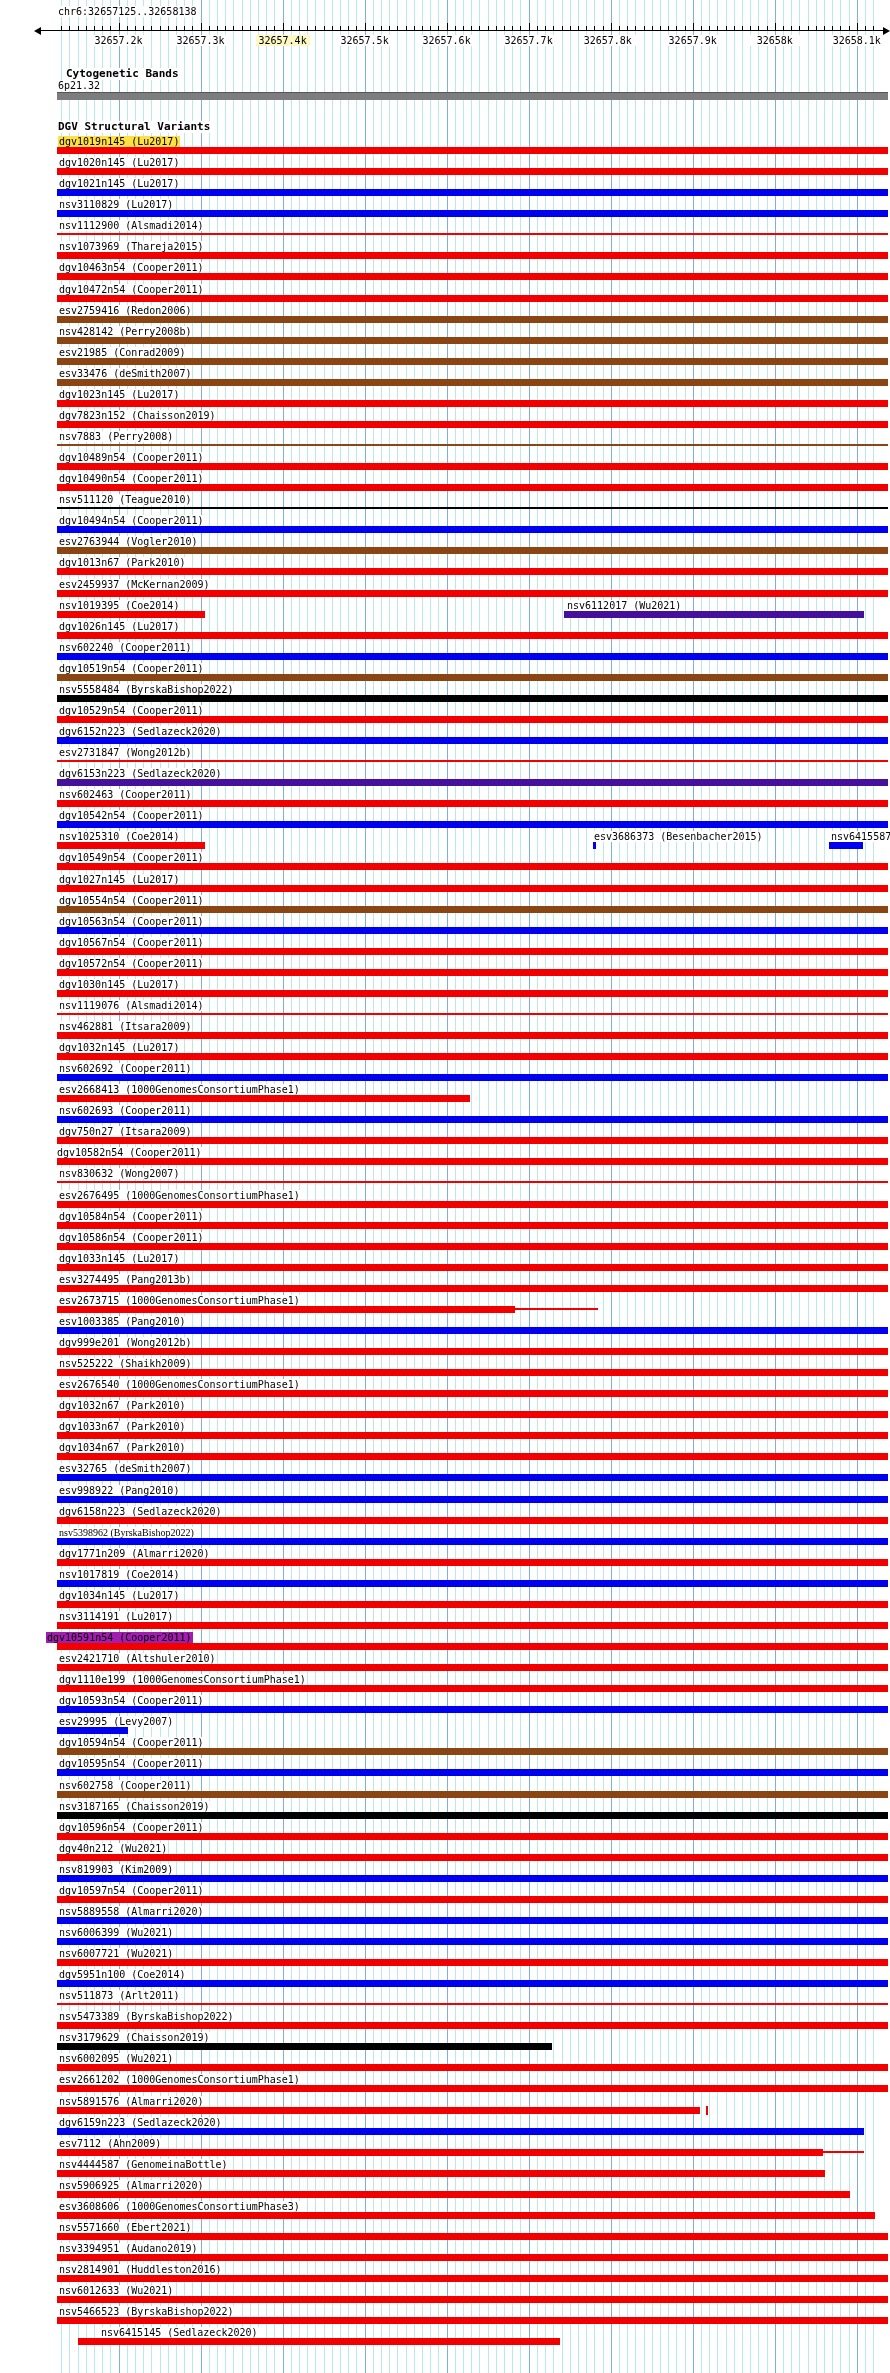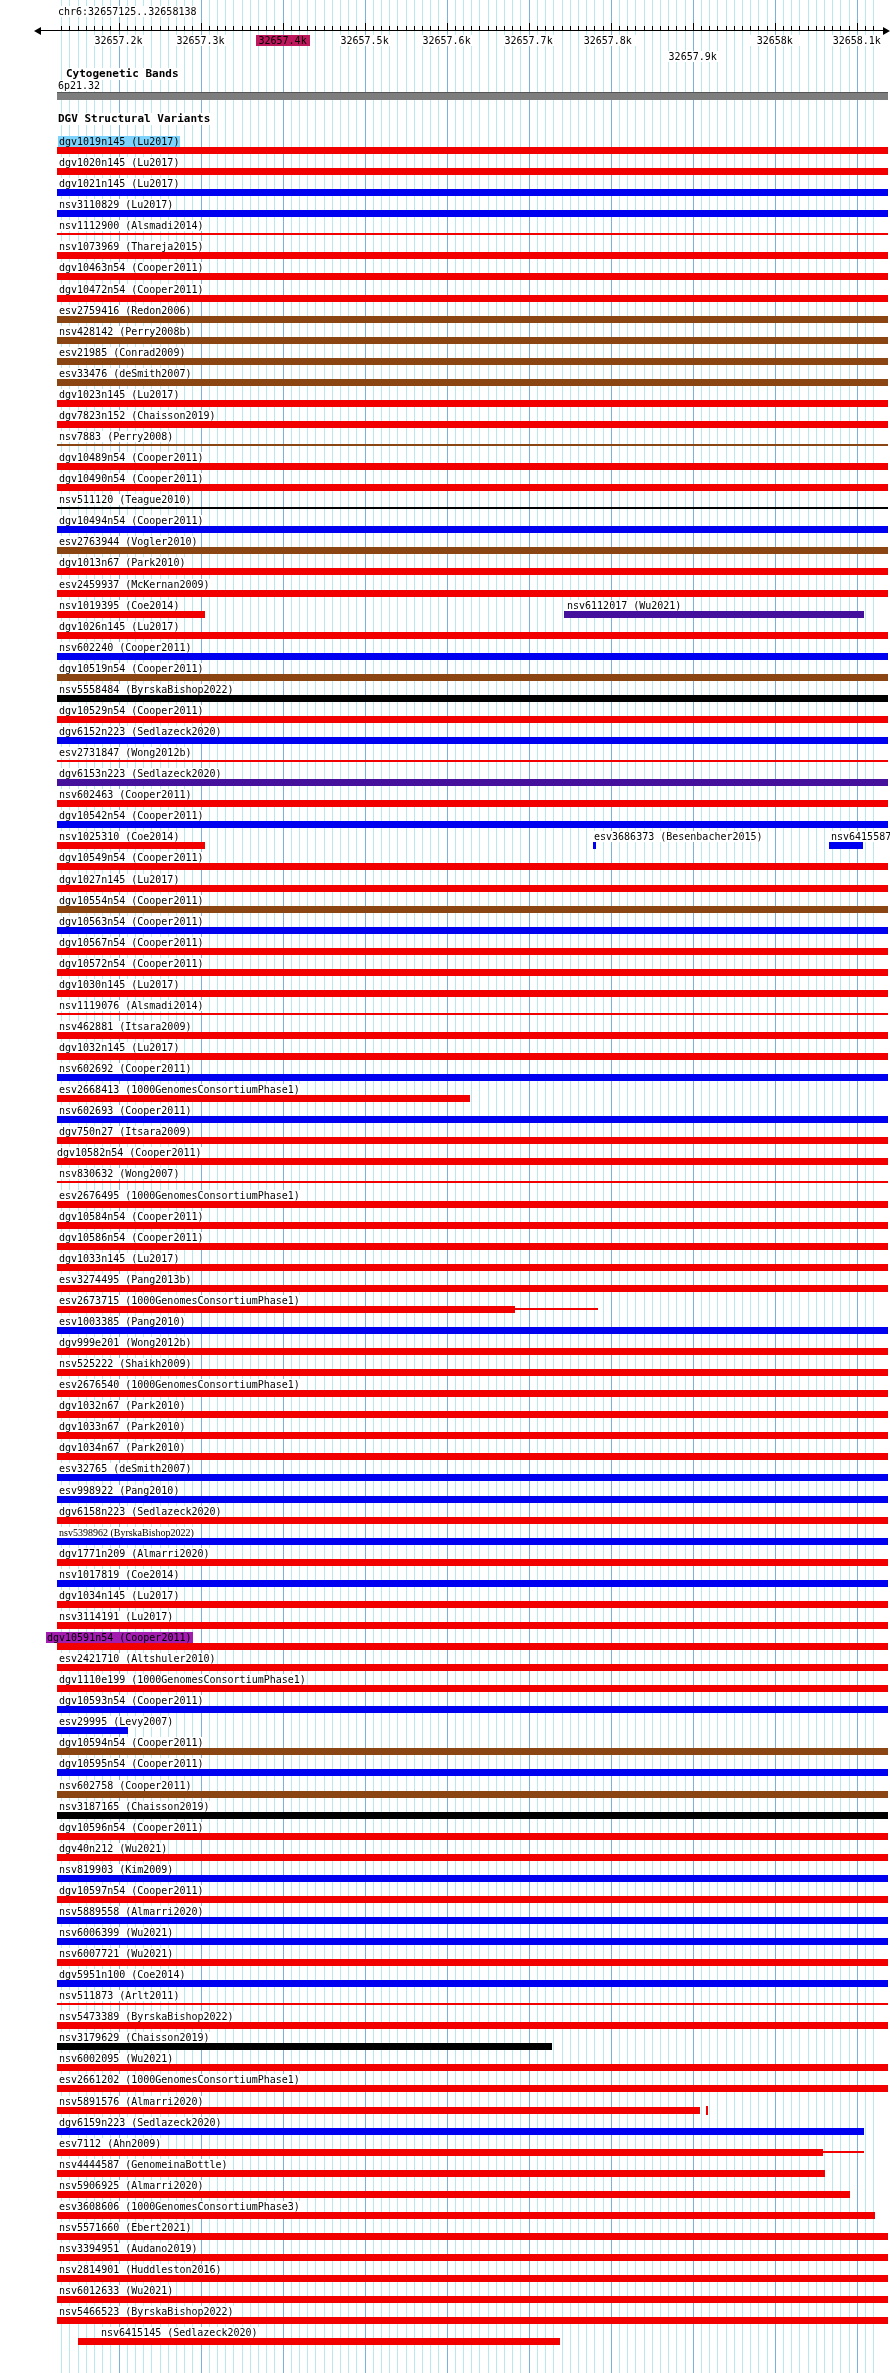--- a/index.html
+++ b/index.html
@@ -8,21 +8,21 @@
   .titlebold{font-family:"DejaVu Sans Mono",monospace;font-size:11px;line-height:12px;font-weight:bold;color:#000;white-space:pre;}
   .abs{position:absolute;}
   .wbg{background:#fff;z-index:3;}
   #pos-label{left:58px;top:6px;}
   #ruler-line{left:40px;top:30px;width:844px;height:1px;background:#000;z-index:2;}
   #ruler-arrow-left{left:34px;top:27px;width:0;height:0;border-top:4px solid transparent;border-bottom:4px solid transparent;border-right:7px solid #000;z-index:2;}
   #ruler-arrow-right{left:883px;top:27px;width:0;height:0;border-top:4px solid transparent;border-bottom:4px solid transparent;border-left:7px solid #000;z-index:2;}
   #cyto-title{left:58px;top:68px;margin-left:8px;}
   #cyto-band-label{left:58px;top:80px;}
   #cytoband-bar{left:57px;top:92px;width:831px;height:7px;z-index:2;border-top:1px solid #555;}
-  #dgv-title{left:58px;top:113px;}
+  #dgv-title{left:58px;top:121px;}
 </style>
 </head>
 <body>
 
 <div id="track">
   <div id="pos-label" class="abs mono wbg">chr6:32657125..32658138</div>
   <div id="ruler-line" class="abs"></div>
   <div id="ruler-arrow-left" class="abs"></div>
   <div id="ruler-arrow-right" class="abs"></div>
   <div id="cyto-title" class="abs titlebold wbg">Cytogenetic Bands</div>
@@ -224,29 +224,29 @@
     <div style="position: absolute; left: 848.6px; top: 0px; width: 1px; height: 2373px; background: rgb(185, 232, 238); z-index: 0;"></div>
     <div style="position: absolute; left: 848.6px; top: 26px; width: 1px; height: 5px; background: rgb(0, 0, 0); z-index: 4;"></div>
     <div style="position: absolute; left: 856.8px; top: 0px; width: 1px; height: 2373px; background: rgb(121, 178, 222); z-index: 0;"></div>
     <div style="position: absolute; left: 856.8px; top: 23px; width: 1px; height: 8px; background: rgb(0, 0, 0); z-index: 4;"></div>
     <div style="position: absolute; left: 865px; top: 0px; width: 1px; height: 2373px; background: rgb(185, 232, 238); z-index: 0;"></div>
     <div style="position: absolute; left: 865px; top: 26px; width: 1px; height: 5px; background: rgb(0, 0, 0); z-index: 4;"></div>
     <div style="position: absolute; left: 873.2px; top: 0px; width: 1px; height: 2373px; background: rgb(185, 232, 238); z-index: 0;"></div>
     <div style="position: absolute; left: 873.2px; top: 26px; width: 1px; height: 5px; background: rgb(0, 0, 0); z-index: 4;"></div>
     <div class="mono" style="position: absolute; left: 91.5px; top: 35px; width: 54px; text-align: center; background: rgb(255, 255, 255); z-index: 3;">32657.2k</div>
     <div class="mono" style="position: absolute; left: 173.5px; top: 35px; width: 54px; text-align: center; background: rgb(255, 255, 255); z-index: 3;">32657.3k</div>
-    <div class="mono" style="position: absolute; left: 255.6px; top: 35px; width: 54px; text-align: center; background: #be185d; z-index: 3;">32657.4k</div>
+    <div class="mono" style="position: absolute; left: 255.6px; top: 35px; width: 54px; text-align: center; background: #fef9c3; z-index: 3;">32657.4k</div>
     <div class="mono" style="position: absolute; left: 337.6px; top: 35px; width: 54px; text-align: center; background: rgb(255, 255, 255); z-index: 3;">32657.5k</div>
     <div class="mono" style="position: absolute; left: 419.6px; top: 35px; width: 54px; text-align: center; background: rgb(255, 255, 255); z-index: 3;">32657.6k</div>
     <div class="mono" style="position: absolute; left: 501.6px; top: 35px; width: 54px; text-align: center; background: rgb(255, 255, 255); z-index: 3;">32657.7k</div>
     <div class="mono" style="position: absolute; left: 583.7px; top: 35px; width: 54px; background: rgb(255, 255, 255); z-index: 3;">32657.8k</div>
-    <div class="mono" style="position: absolute; left: 665.7px; top: 35px; width: 54px; text-align: center; background: rgb(255, 255, 255); z-index: 3; margin-top: 16px;">32657.9k</div>
+    <div class="mono" style="position: absolute; left: 665.7px; top: 35px; width: 54px; text-align: center; background: rgb(255, 255, 255); z-index: 3;">32657.9k</div>
     <div class="mono" style="position: absolute; left: 747.7px; top: 35px; width: 54px; text-align: center; background: rgb(255, 255, 255); z-index: 3;">32658k</div>
     <div class="mono" style="position: absolute; left: 829.8px; top: 35px; width: 54px; text-align: center; background: rgb(255, 255, 255); z-index: 3;">32658.1k</div>
-    <div class="mono" style="position: absolute; left: 58px; top: 136px; background: #7dd3fc; z-index: 3; padding: 0px 1px;">dgv1019n145 (Lu2017)</div>
+    <div class="mono" style="position: absolute; left: 58px; top: 136px; background: #fde047; z-index: 3; padding: 0px 1px;">dgv1019n145 (Lu2017)</div>
     <div style="position: absolute; left: 57px; top: 147px; width: 831px; height: 7px; background: rgb(242, 0, 0); z-index: 2;"></div>
     <div class="mono" style="position: absolute; left: 58px; top: 157.1px; background: rgb(255, 255, 255); z-index: 3; padding: 0px 1px;">dgv1020n145 (Lu2017)</div>
     <div style="position: absolute; left: 57px; top: 168.1px; width: 831px; height: 7px; background: rgb(242, 0, 0); z-index: 2;"></div>
     <div class="mono" style="position: absolute; left: 58px; top: 178.1px; background: rgb(255, 255, 255); z-index: 3; padding: 0px 1px;">dgv1021n145 (Lu2017)</div>
     <div style="position: absolute; left: 57px; top: 189.1px; width: 831px; height: 7px; background: rgb(0, 0, 240); z-index: 2;"></div>
     <div class="mono" style="position: absolute; left: 58px; top: 199.2px; background: rgb(255, 255, 255); z-index: 3; padding: 0px 1px;">nsv3110829 (Lu2017)</div>
     <div style="position: absolute; left: 57px; top: 210.2px; width: 831px; height: 7px; background: rgb(0, 0, 240); z-index: 2;"></div>
     <div class="mono" style="position: absolute; left: 58px; top: 220.3px; background: rgb(255, 255, 255); z-index: 3; padding: 0px 1px;">nsv1112900 (Alsmadi2014)</div>
     <div style="position: absolute; left: 57px; top: 233.3px; width: 831px; height: 2px; background: rgb(242, 0, 0); z-index: 2;"></div>
     <div class="mono" style="position: absolute; left: 58px; top: 241.3px; background: rgb(255, 255, 255); z-index: 3; padding: 0px 1px;">nsv1073969 (Thareja2015)</div>

